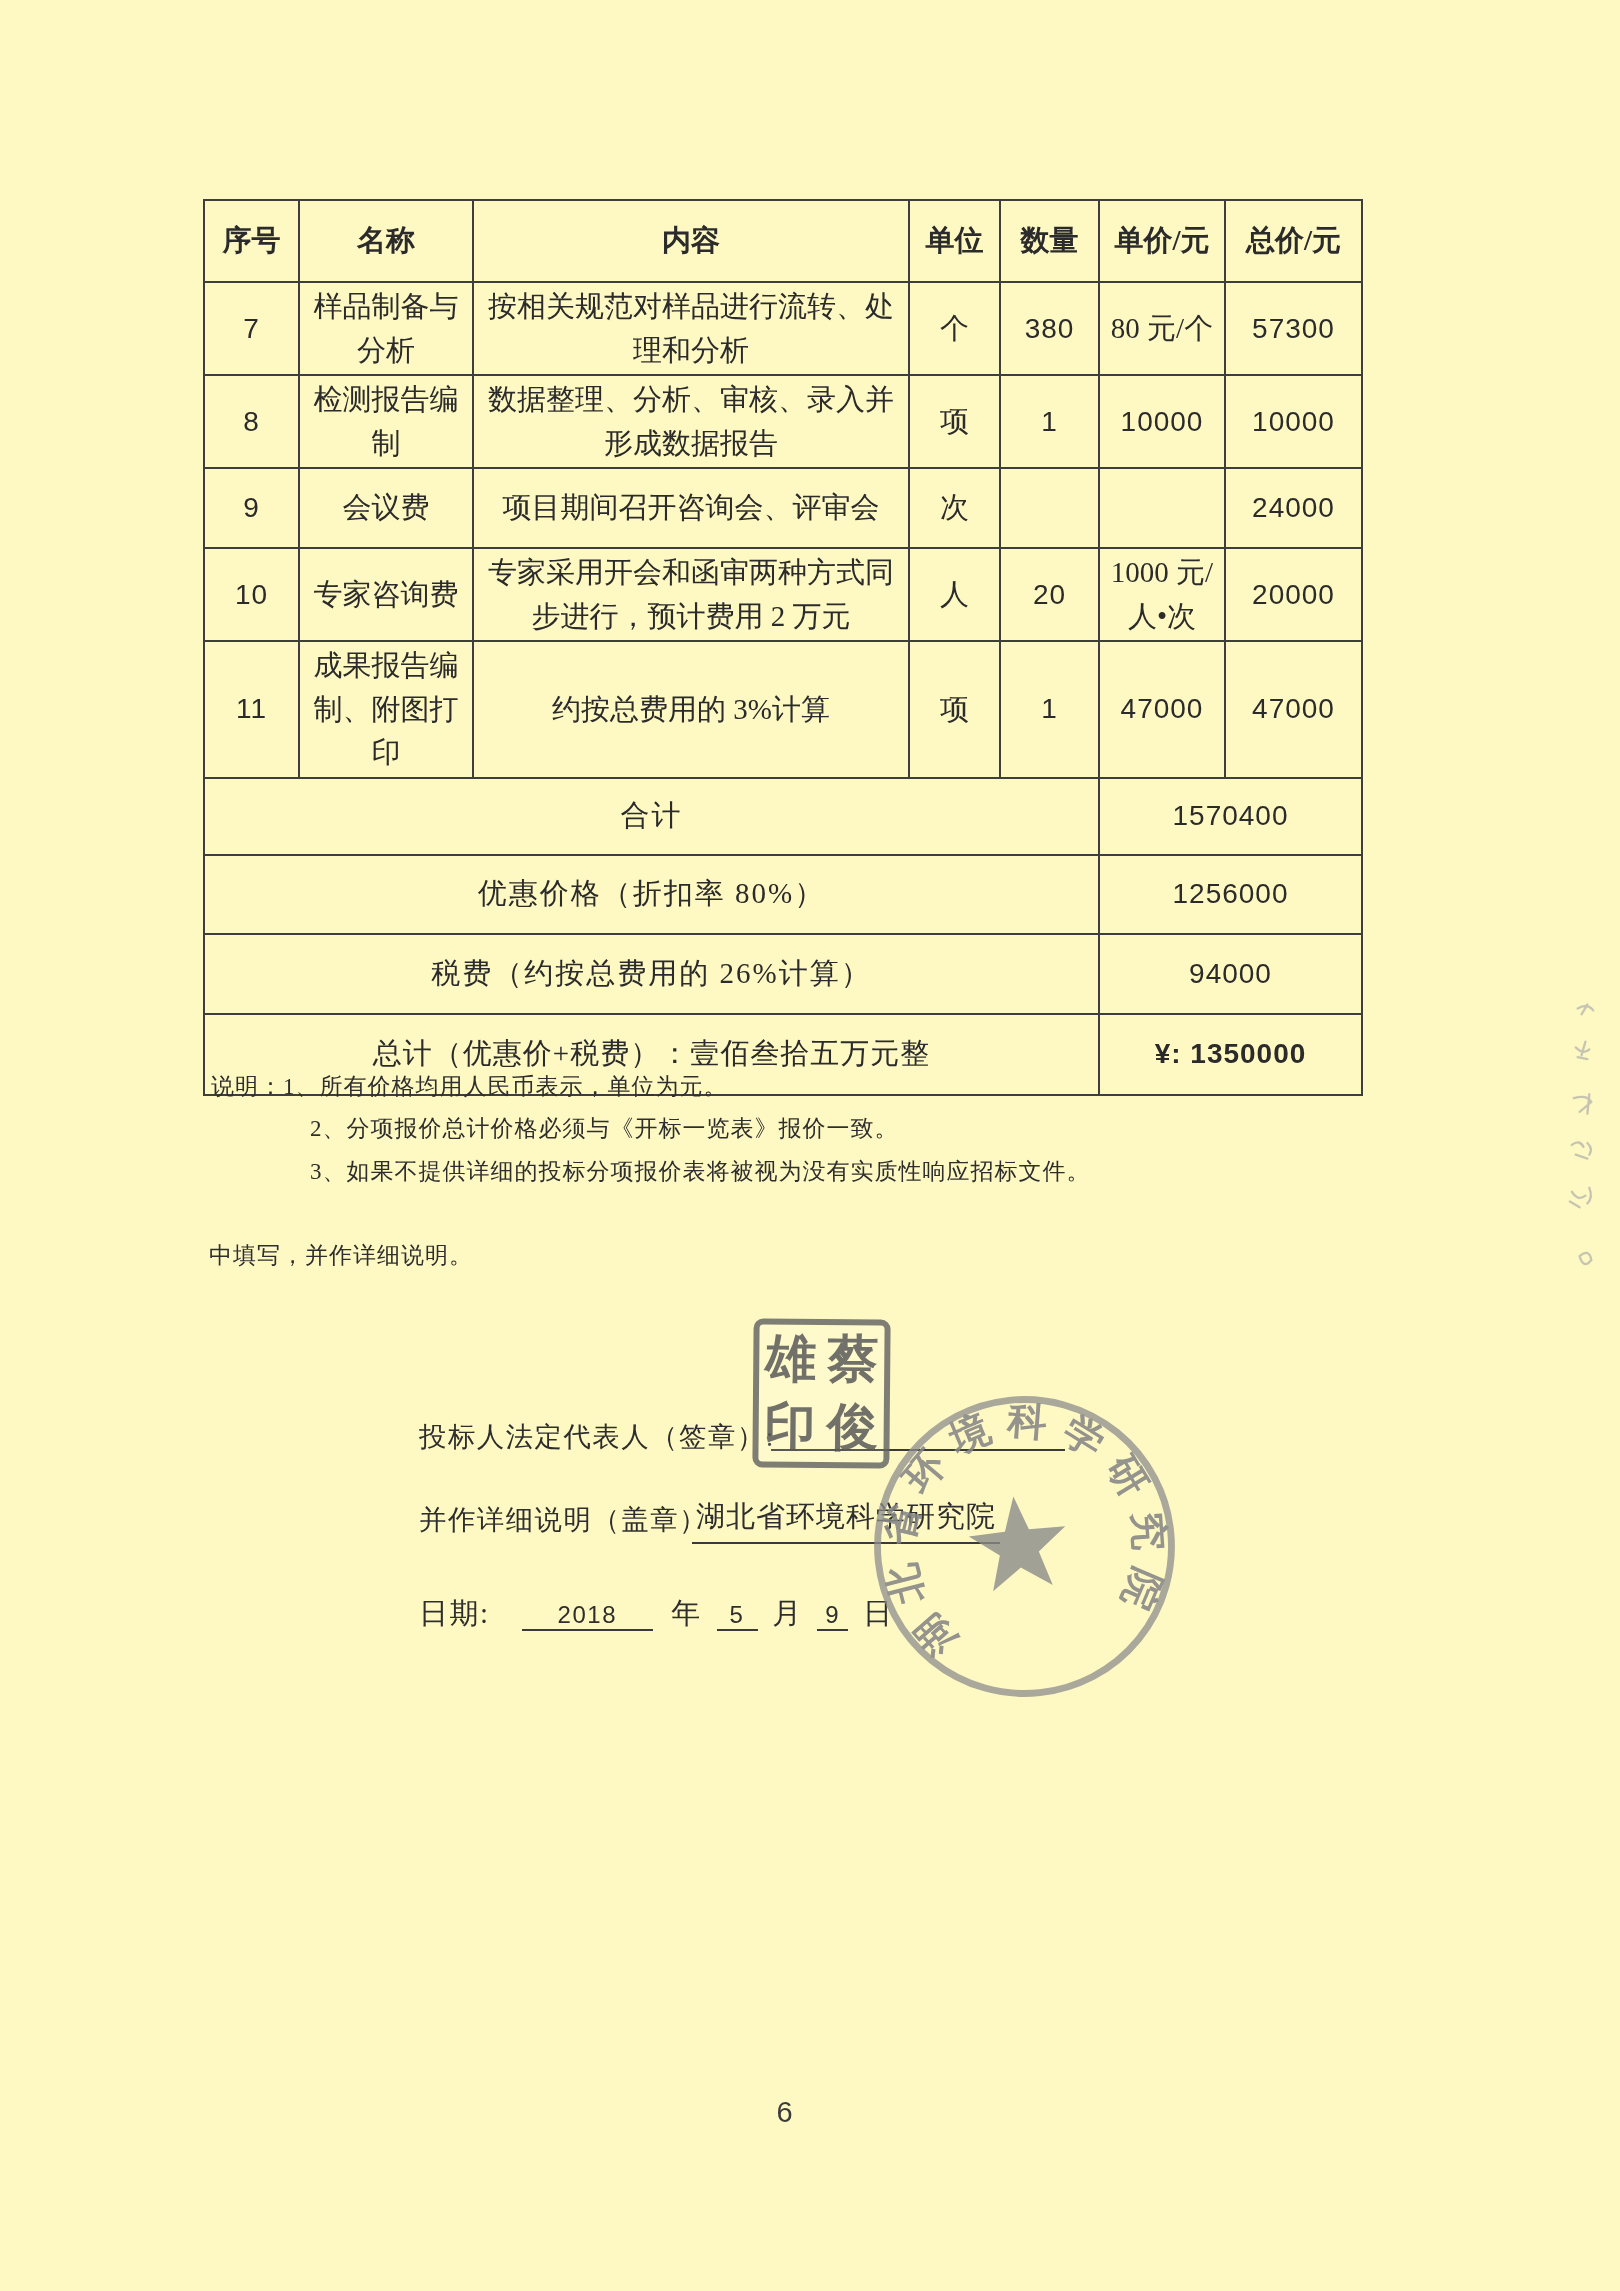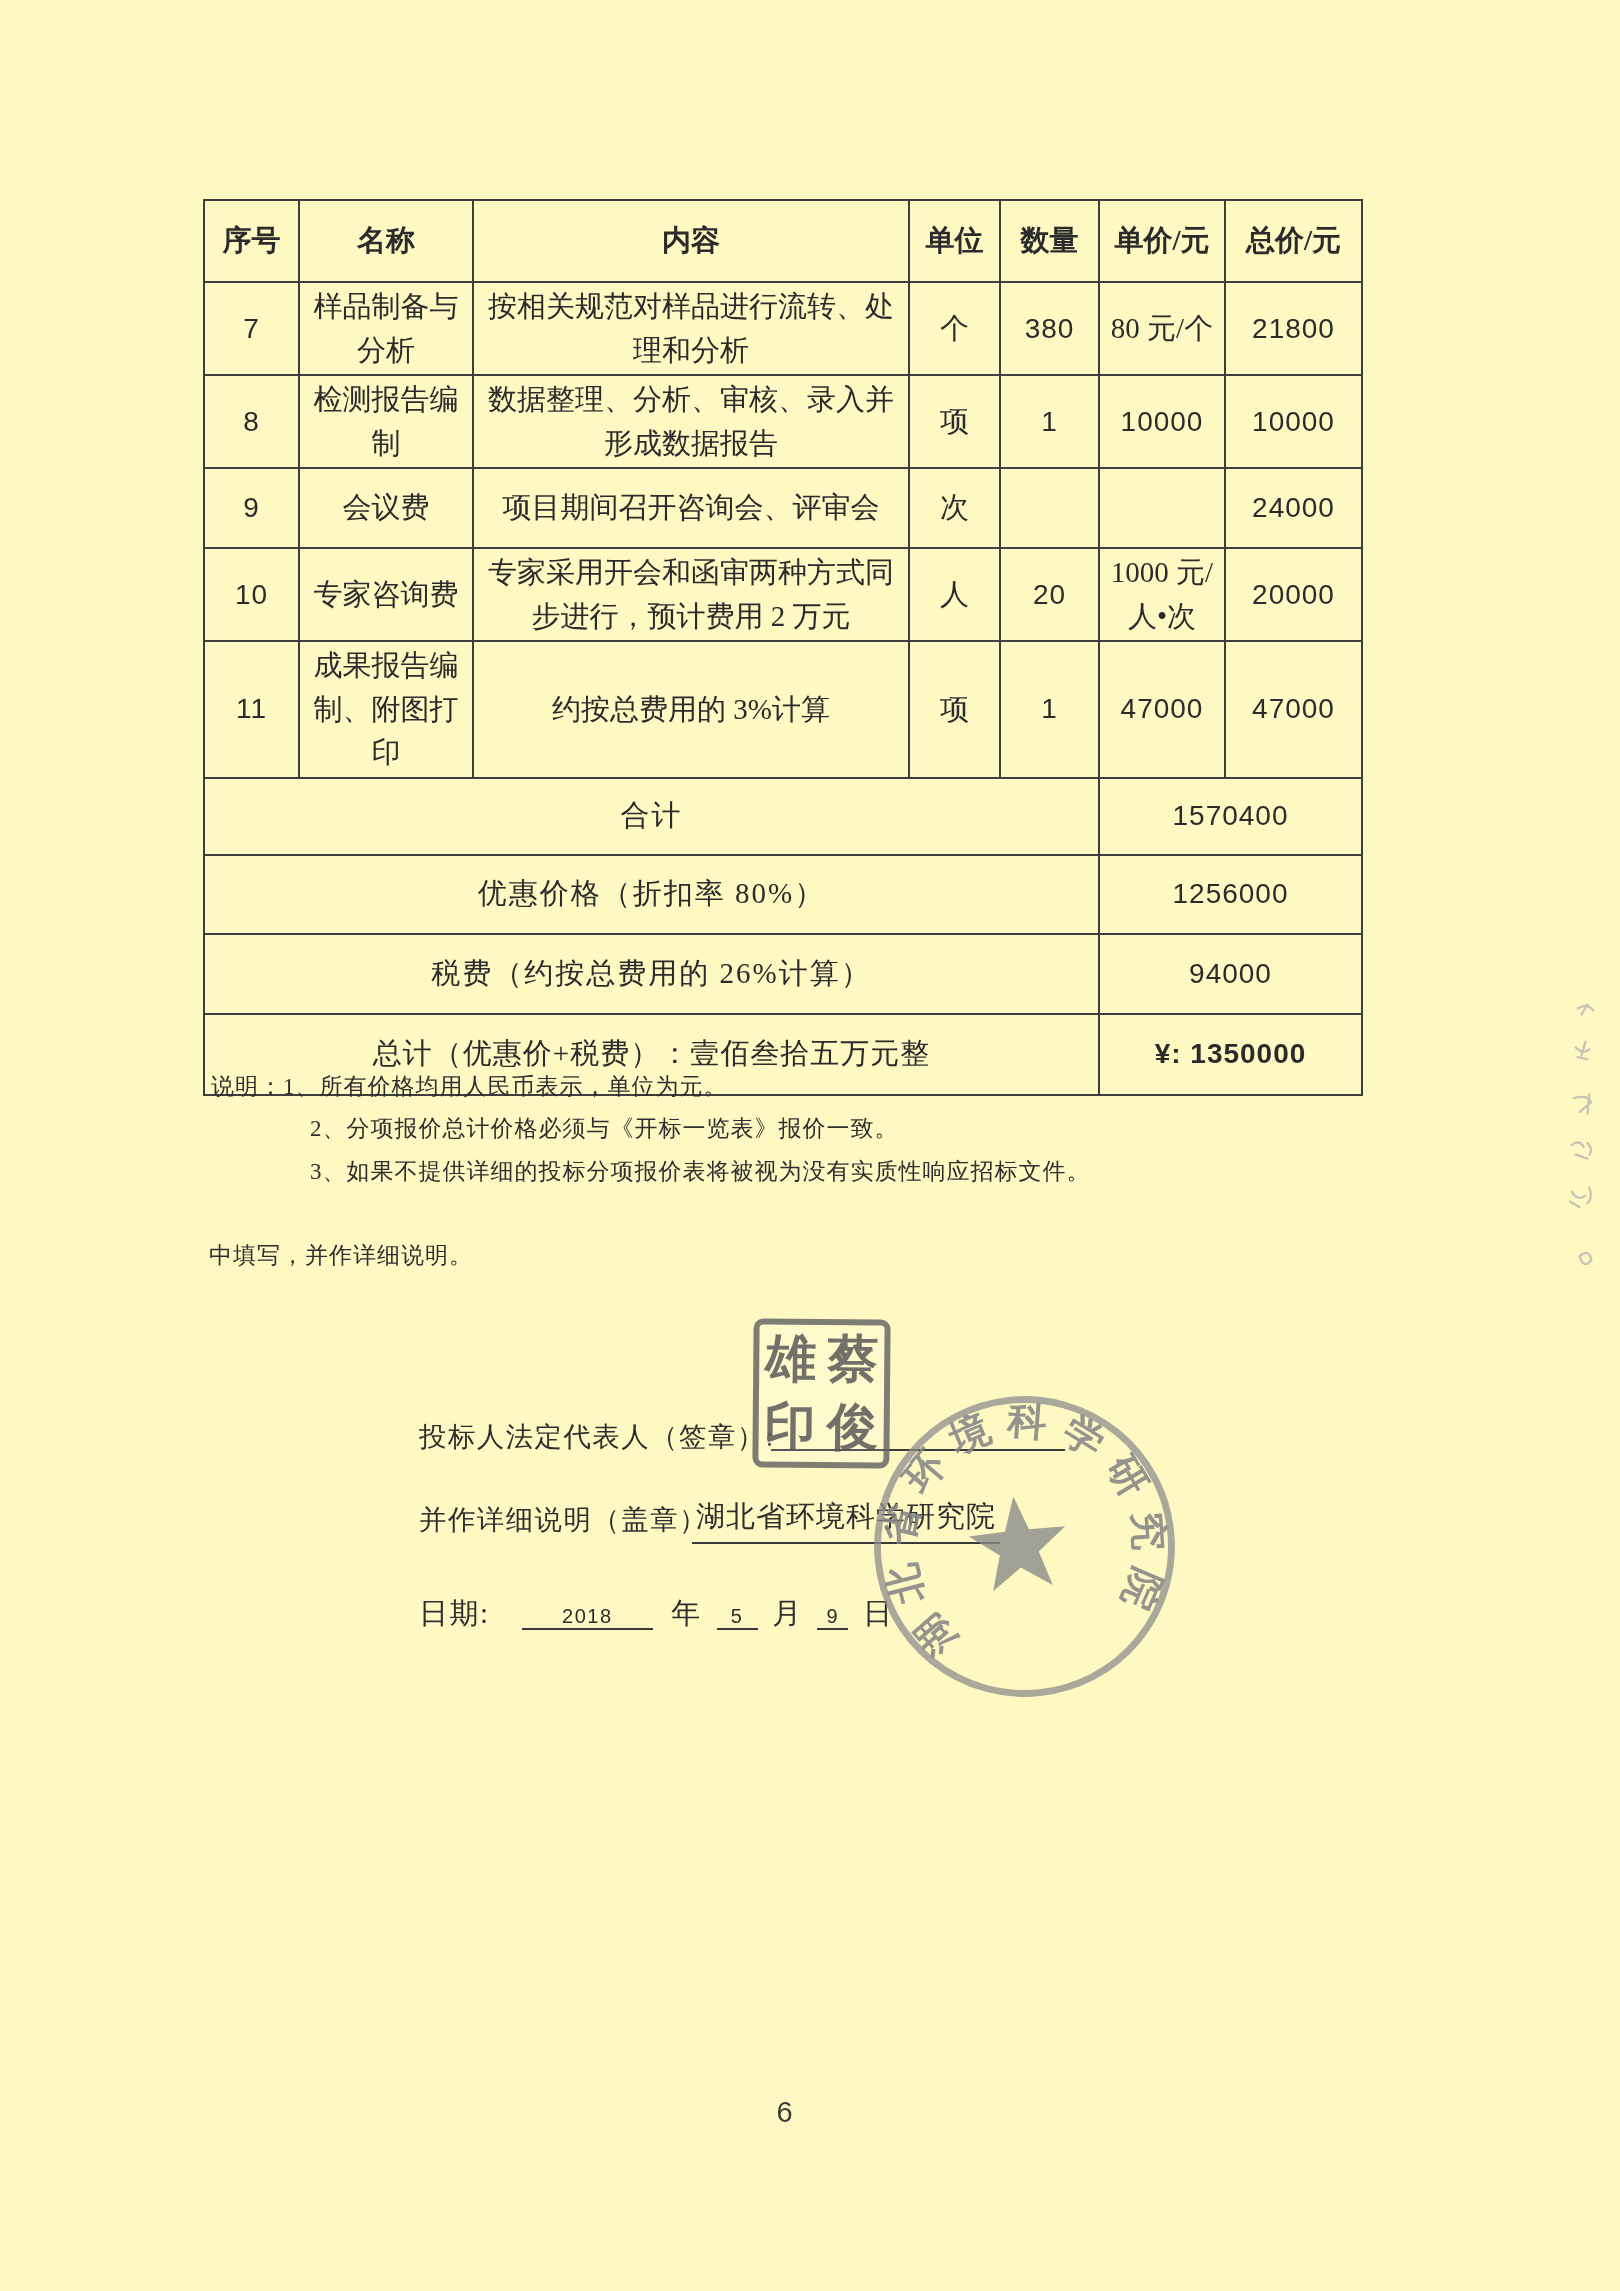--- a/index.html
+++ b/index.html
@@ -28,21 +28,21 @@
   td.content{ text-align:left;padding:5.9px 9.8px 5.9px 13.7px;line-height:1.55;}
   td.name{padding:3.9px 9.8px;}
   .num{font-family:"Liberation Sans","DejaVu Sans",sans-serif;font-size:28px;letter-spacing:1px;}
   td.sum-label{letter-spacing:2px;}
   td.sum-label.bold{font-weight:400;letter-spacing:1px;}
   
   .note-line{position:absolute;font-size:23px;letter-spacing:1px;white-space:nowrap;color:#2e2e2e;}
   
   .sig-line{position:absolute;font-size:27.4px;letter-spacing:1.5px;white-space:nowrap;color:#2e2e2e;}
   .u-seg{display:inline-block;border-bottom:2px solid #3a3a3a;text-align:center;
-         font-family:"Liberation Sans","DejaVu Sans",sans-serif;font-size:20px;}
+         font-family:"Liberation Sans","DejaVu Sans",sans-serif;font-size:24px;}
   .sig-underline{position:absolute;border-bottom:2px solid #3a3a3a;}
   .name-value{position:absolute;font-size:29px;letter-spacing:1px;border-bottom:2px solid #3a3a3a;
               padding:0 3.9px 4.9px 3.9px;white-space:nowrap;color:#2e2e2e;}
   
   .square-seal{
     position:absolute;left:753px;top:1319px;width:137px;height:149px;
     border:6.9px solid rgba(95,95,95,.8);border-radius:9.8px;
     box-sizing:border-box;display:grid;grid-template-columns:1fr 1fr;grid-template-rows:1fr 1fr;
     background:rgba(255,255,255,.15);z-index:4;transform:rotate(.5deg);
   }
@@ -82,21 +82,21 @@
       <th>单价/元</th>
       <th>总价/元</th>
     </tr>
     <tr style="height:86px">
       <td class="num">7</td>
       <td class="name">样品制备与分析</td>
       <td class="content">按相关规范对样品进行流转、处理和分析</td>
       <td>个</td>
       <td class="num">380</td>
       <td>80 元/个</td>
-      <td class="num">21800</td>
+      <td class="num">57300</td>
     </tr>
     <tr style="height:84px">
       <td class="num">8</td>
       <td class="name">检测报告编制</td>
       <td class="content">数据整理、分析、审核、录入并形成数据报告</td>
       <td>项</td>
       <td class="num">1</td>
       <td class="num">10000</td>
       <td class="num">10000</td>
     </tr>

